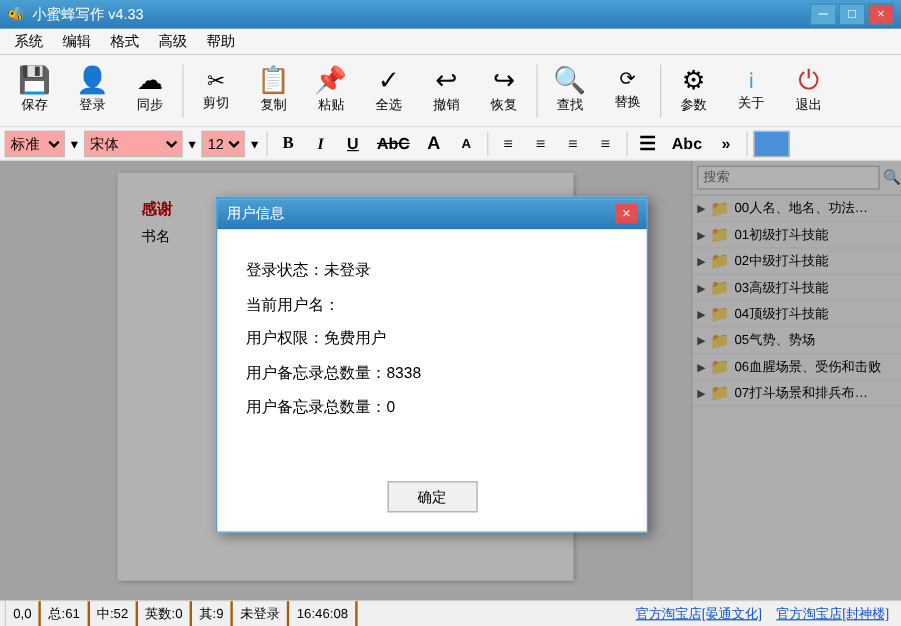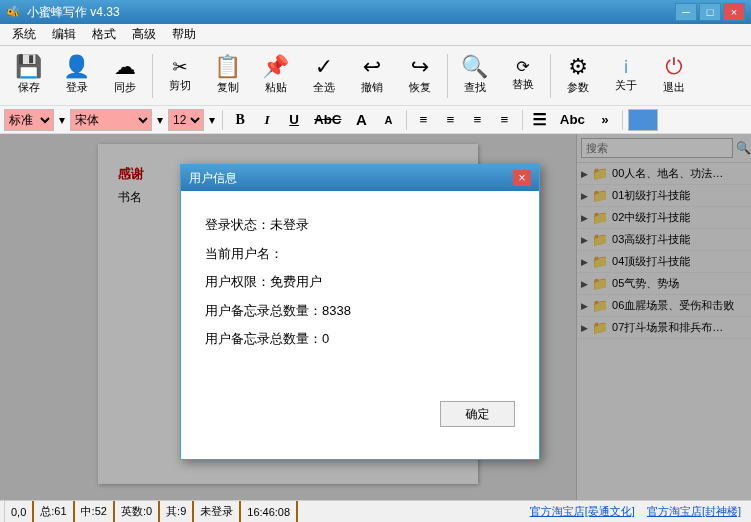--- a/index.html
+++ b/index.html
@@ -297,23 +297,23 @@
       font-size: 12px;
     }
     #modal-body {
       padding: 20px 24px 10px 24px;
       font-size: 13px;
       line-height: 2.2;
       color: #000;
       min-height: 200px;
     }
     #modal-footer {
-      padding: 10px 24px 32px;
-      display: flex;
-      justify-content: flex-end;
+      padding: 10px 24px 16px;
+      display: flex;
+      justify-content: center;
     }
     #confirm-btn {
       width: 75px;
       height: 26px;
       background: #f0f0f0;
       border: 1px solid #aaa;
       cursor: pointer;
       font-size: 12px;
     }
   </style>

